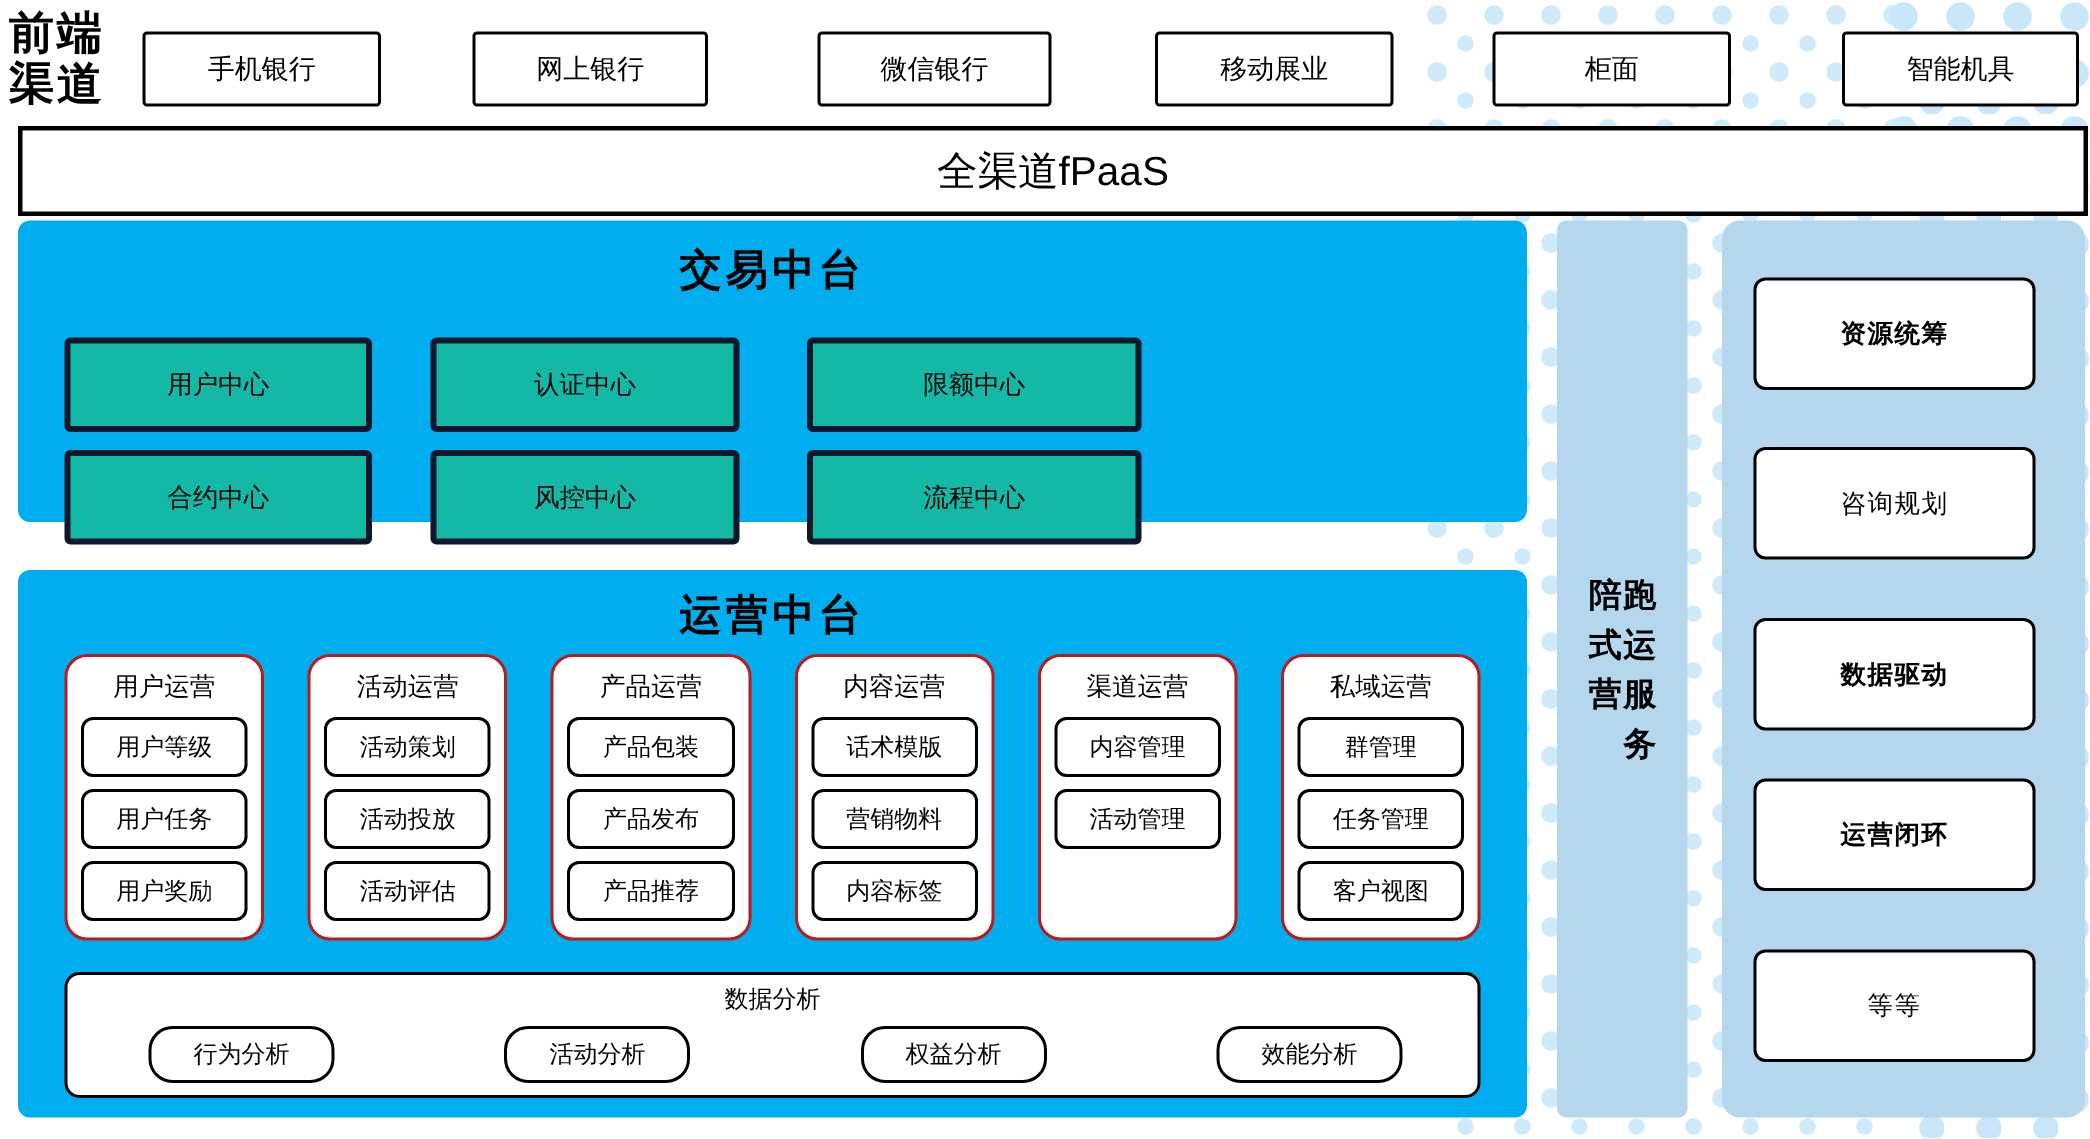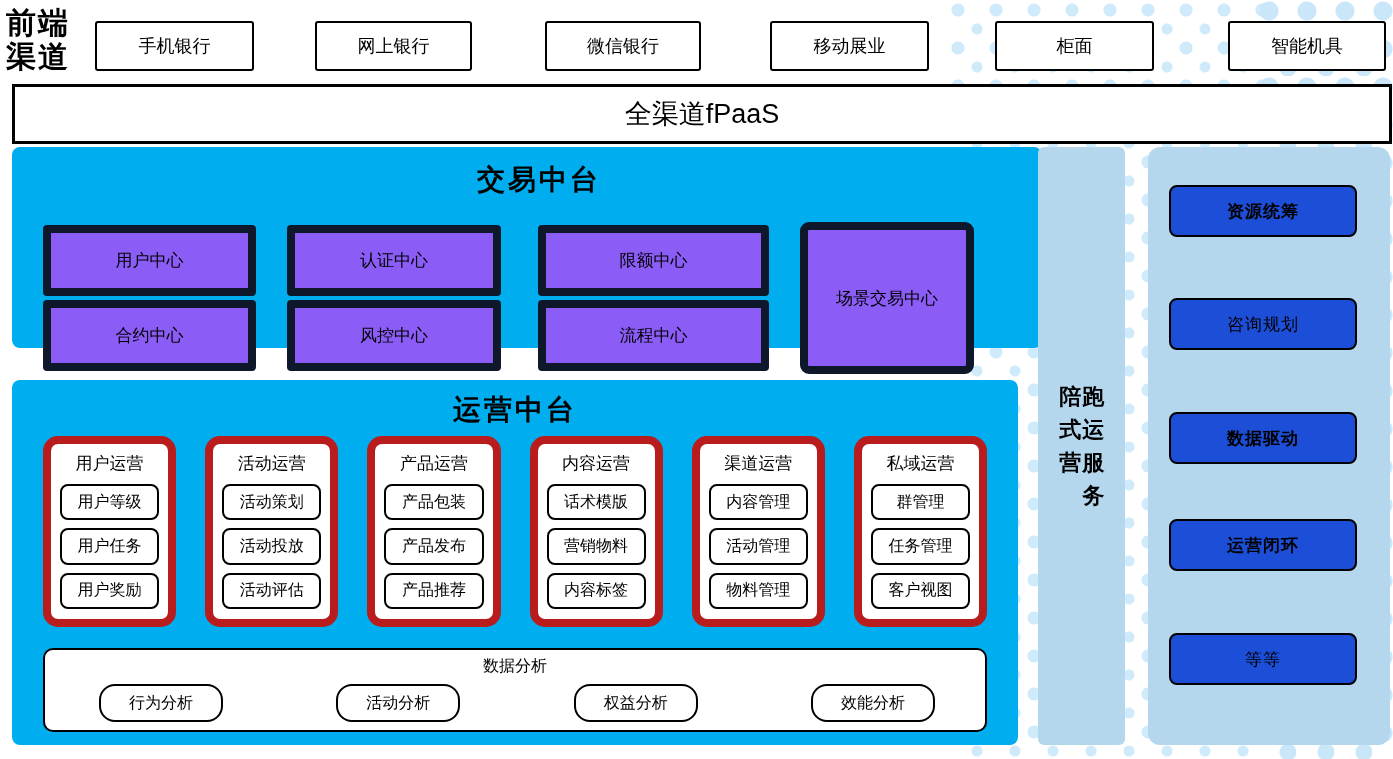--- a/index.html
+++ b/index.html
@@ -40,38 +40,38 @@
     position:absolute;left:12px;top:84px;width:1374px;height:54px;z-index:2;
     background:#fff;border:3px solid #000;
     display:flex;align-items:center;justify-content:center;
     font-size:27px;font-weight:500;
   }
   
   .block{
     position:absolute;left:12px;width:1006px;z-index:2;
     background:var(--primary-blue,#00AEEF);border-radius:8px;
   }
-  .block-trade{top:147px;height:201px;padding-left:24px;}
+  .block-trade{top:147px;height:201px;}
   .block-ops{top:380px;height:365px;}
   .block-title{font-size:28px;text-align:center;letter-spacing:3px;}
   .block-trade .block-title{padding-top:14px;}
   .block-ops .block-title{padding-top:11px;}
   .wbox{
-    position:absolute;background:#8b5cf6;border:8px solid #0f172a;border-radius:4px;
+    position:absolute;background:#14b8a6;border:4px solid #0f172a;border-radius:4px;
     display:flex;align-items:center;justify-content:center;
     font-size:17px;font-weight:500;
   }
   .wbox.scene{border-radius:9px;}
   
   .ops-columns{
     position:absolute;left:31px;top:56px;width:944px;height:191px;
     display:flex;gap:29px;
   }
   .ops-col{
-    flex:1;background:#fff;border:8px solid #b91c1c;border-radius:15px;
+    flex:1;background:#fff;border:2px solid #b91c1c;border-radius:15px;
     padding:8px 9px 10px;display:flex;flex-direction:column;gap:8px;
     box-sizing:border-box;
   }
   .col-title{text-align:center;font-size:17px;font-weight:500;height:24px;line-height:24px;}
   .col-box{
     height:40px;background:#fff;border:2px solid #000;border-radius:8px;
     display:flex;align-items:center;justify-content:center;
     font-size:16px;font-weight:500;box-sizing:border-box;
   }
   
@@ -95,22 +95,22 @@
   .companion-text{
     display:block;width:2.15em;font-size:22px;font-weight:700;
     line-height:1.5;text-align:right;letter-spacing:1px;
   }
   
   .right-panel{
     position:absolute;left:1148px;top:147px;width:242px;height:598px;z-index:2;
     background:var(--light-blue,#B4D7EE);border-radius:12px;
   }
   .rbox{
-    position:absolute;left:21px;width:188px;height:52px;
-    background:#1d4ed8;border:2px solid #000;border-radius:8px;
+    position:absolute;left:21px;width:188px;height:75px;
+    background:#ffffff;border:2px solid #000;border-radius:8px;
     display:flex;align-items:center;justify-content:center;
     font-size:17px;box-sizing:border-box;letter-spacing:1px;
   }
 </style>
 </head>
 <body>
 
 <div class="canvas">
 
   <div class="dots dots-a"></div>
@@ -141,21 +141,20 @@
   </div>
 
   <section class="block block-trade">
     <div class="block-title serif-bold">交易中台</div>
     <div class="wbox" style="left:31px;top:78px;width:197px;height:55px">用户中心</div>
     <div class="wbox" style="left:275px;top:78px;width:198px;height:55px">认证中心</div>
     <div class="wbox" style="left:526px;top:78px;width:215px;height:55px">限额中心</div>
     <div class="wbox" style="left:31px;top:153px;width:197px;height:55px">合约中心</div>
     <div class="wbox" style="left:275px;top:153px;width:198px;height:55px">风控中心</div>
     <div class="wbox" style="left:526px;top:153px;width:215px;height:55px">流程中心</div>
-    <div class="wbox scene" style="left:788px;top:75px;width:158px;height:136px">场景交易中心</div>
   </section>
 
   <section class="block block-ops">
     <div class="block-title serif-bold">运营中台</div>
 
     <div class="ops-columns">
       <div class="ops-col">
         <div class="col-title">用户运营</div>
         <div class="col-box">用户等级</div>
         <div class="col-box">用户任务</div>
@@ -176,21 +175,20 @@
       <div class="ops-col">
         <div class="col-title">内容运营</div>
         <div class="col-box">话术模版</div>
         <div class="col-box">营销物料</div>
         <div class="col-box">内容标签</div>
       </div>
       <div class="ops-col">
         <div class="col-title">渠道运营</div>
         <div class="col-box">内容管理</div>
         <div class="col-box">活动管理</div>
-        <div class="col-box">物料管理</div>
       </div>
       <div class="ops-col">
         <div class="col-title">私域运营</div>
         <div class="col-box">群管理</div>
         <div class="col-box">任务管理</div>
         <div class="col-box">客户视图</div>
       </div>
     </div>
 
     <div class="analysis">

